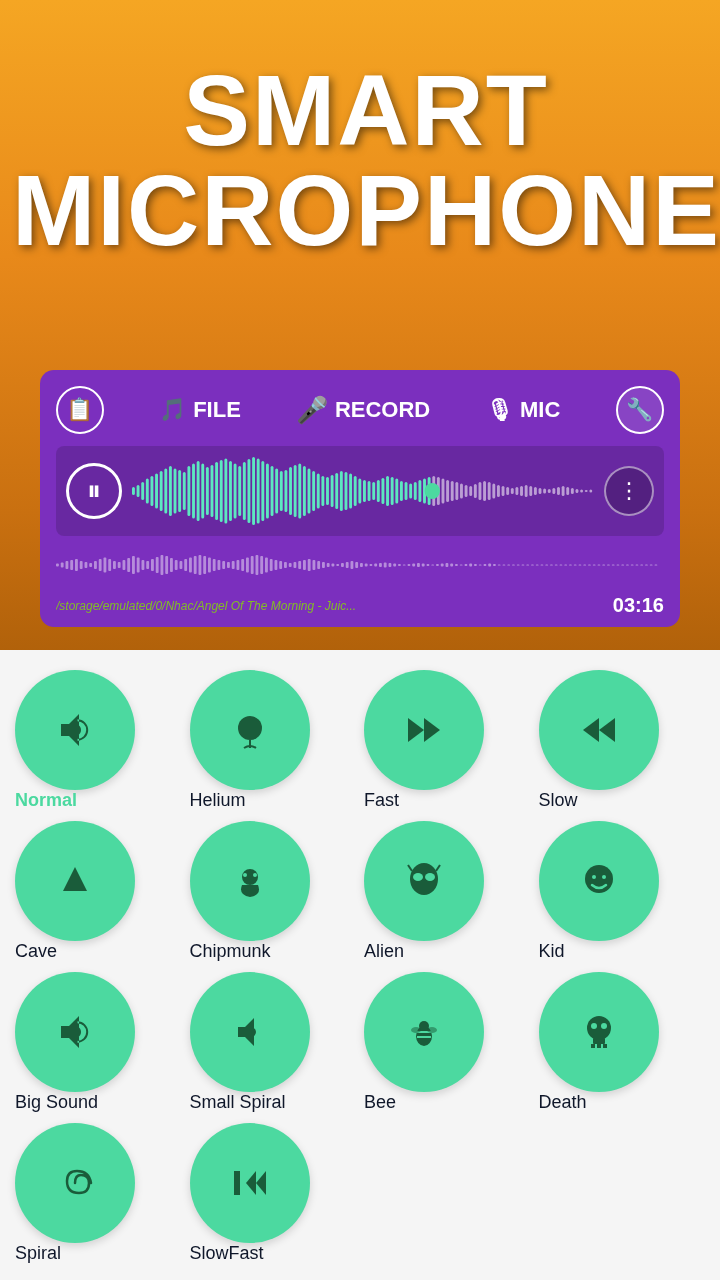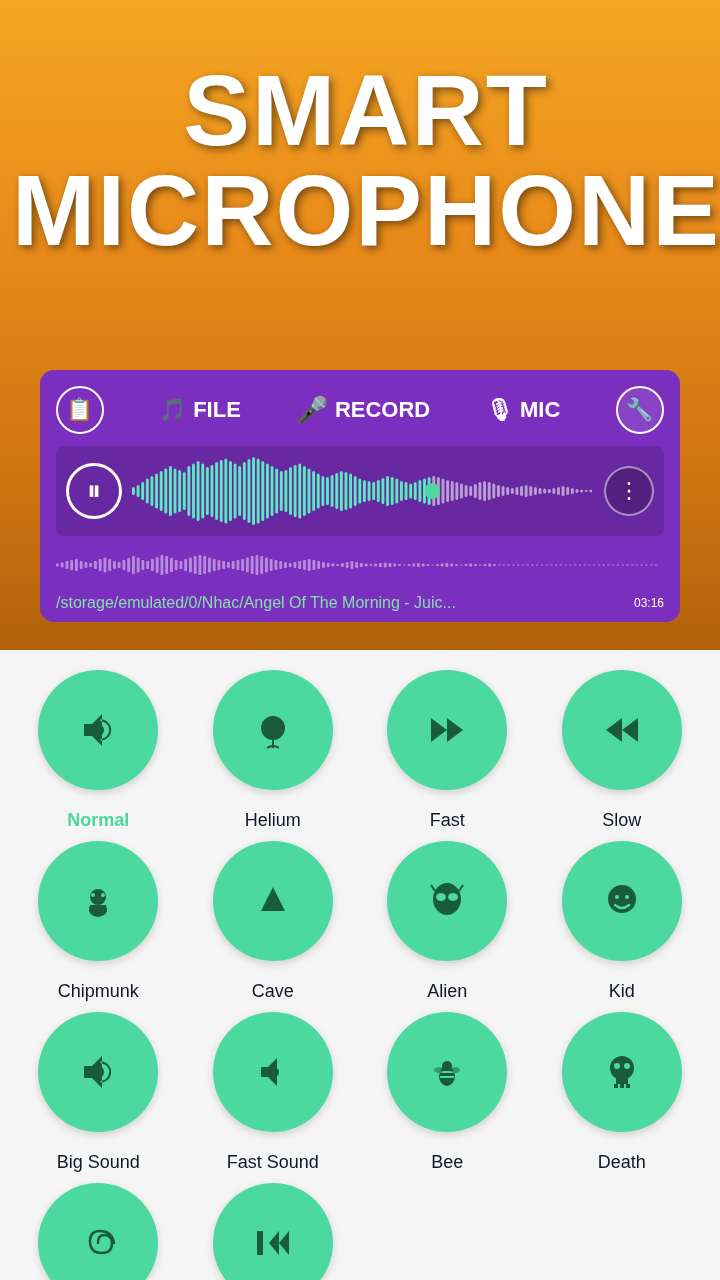--- a/index.html
+++ b/index.html
@@ -121,53 +121,54 @@
       margin-top: 4px;
       overflow: hidden;
     }
     #file-info {
       display: flex;
       justify-content: space-between;
       align-items: center;
       margin-top: 4px;
     }
     #file-path {
-      color: #86efac;
-      font-size: 16px;
+      color: #84cc16;
+      font-size: 12px;
+      font-style: italic;
       opacity: 0.9;
       white-space: nowrap;
       overflow: hidden;
       text-overflow: ellipsis;
       max-width: 80%;
     }
     #duration {
       color: white;
-      font-size: 12px;
-      font-weight: normal;
+      font-size: 20px;
+      font-weight: bold;
     }
     #effects-panel {
       position: absolute;
       top: 650px;
       left: 0; right: 0;
       bottom: 0;
       background: #f5f5f5;
       z-index: 2;
       padding: 20px 15px;
       overflow-y: auto;
     }
     .effects-grid {
       display: grid;
       grid-template-columns: repeat(4, 1fr);
       gap: 10px 8px;
     }
     .effect-item {
       display: flex;
       flex-direction: column;
-      align-items: center;
-      gap: 20px;
+      align-items: flex-start;
+      gap: 0;
       cursor: pointer;
     }
     .effect-circle {
       width: 120px;
       height: 120px;
       border-radius: 50%;
       background: #4CD9A0;
       display: flex;
       align-items: center;
       justify-content: center;
@@ -519,35 +520,35 @@
           <svg viewBox="0 0 44 44" width="44" height="44" fill="#1a5c3a">
             <polygon points="38,10 22,22 38,34"></polygon>
             <polygon points="22,10 6,22 22,34"></polygon>
           </svg>
         </div>
         <span class="effect-label">Slow</span>
       </div>
       <div class="effect-item">
         <div class="effect-circle">
           <svg viewBox="0 0 44 44" width="44" height="44" fill="#1a5c3a">
+            <polygon points="22,8 10,32 34,32"></polygon>
+          </svg>
+        </div>
+        <span class="effect-label">Cave</span>
+      </div>
+      <div class="effect-item">
+        <div class="effect-circle">
+          <svg viewBox="0 0 44 44" width="44" height="44" fill="#1a5c3a">
             <circle cx="22" cy="18" r="8"></circle>
             <path d="M14 26 Q10 36 22 38 Q34 36 30 26"></path>
             <circle cx="17" cy="16" r="2" fill="#4CD9A0"></circle>
             <circle cx="27" cy="16" r="2" fill="#4CD9A0"></circle>
           </svg>
         </div>
         <span class="effect-label">Chipmunk</span>
-      </div>
-      <div class="effect-item">
-        <div class="effect-circle">
-          <svg viewBox="0 0 44 44" width="44" height="44" fill="#1a5c3a">
-            <polygon points="22,8 10,32 34,32"></polygon>
-          </svg>
-        </div>
-        <span class="effect-label">Cave</span>
       </div>
       <div class="effect-item">
         <div class="effect-circle">
           <svg viewBox="0 0 44 44" width="44" height="44" fill="#1a5c3a">
             <ellipse cx="22" cy="20" rx="14" ry="16"></ellipse>
             <ellipse cx="16" cy="18" rx="5" ry="4" fill="#4CD9A0"></ellipse>
             <ellipse cx="28" cy="18" rx="5" ry="4" fill="#4CD9A0"></ellipse>
             <line x1="10" y1="12" x2="6" y2="6" stroke="#1a5c3a" stroke-width="2"></line>
             <line x1="34" y1="12" x2="38" y2="6" stroke="#1a5c3a" stroke-width="2"></line>
           </svg>
@@ -572,21 +573,21 @@
           </svg>
         </div>
         <span class="effect-label">Big Sound</span>
       </div>
       <div class="effect-item">
         <div class="effect-circle">
           <svg viewBox="0 0 44 44" width="44" height="44" fill="#1a5c3a">
             <path d="M10 17v10h7l9 9V8L17 17H10zm18 5a5 5 0 0 0-2.5-4.3v8.6A5 5 0 0 0 28 22z"></path>
           </svg>
         </div>
-        <span class="effect-label">Fast Sound</span>
+        <span class="effect-label">Small Spiral</span>
       </div>
       <div class="effect-item">
         <div class="effect-circle">
           <svg viewBox="0 0 44 44" width="44" height="44" fill="#1a5c3a">
             <ellipse cx="22" cy="26" rx="8" ry="10"></ellipse>
             <ellipse cx="22" cy="16" rx="5" ry="5"></ellipse>
             <line x1="14" y1="22" x2="30" y2="22" stroke="#4CD9A0" stroke-width="2"></line>
             <line x1="15" y1="27" x2="29" y2="27" stroke="#4CD9A0" stroke-width="2"></line>
             <ellipse cx="14" cy="20" rx="5" ry="3" fill="rgba(26,92,58,0.5)"></ellipse>
             <ellipse cx="30" cy="20" rx="5" ry="3" fill="rgba(26,92,58,0.5)"></ellipse>

